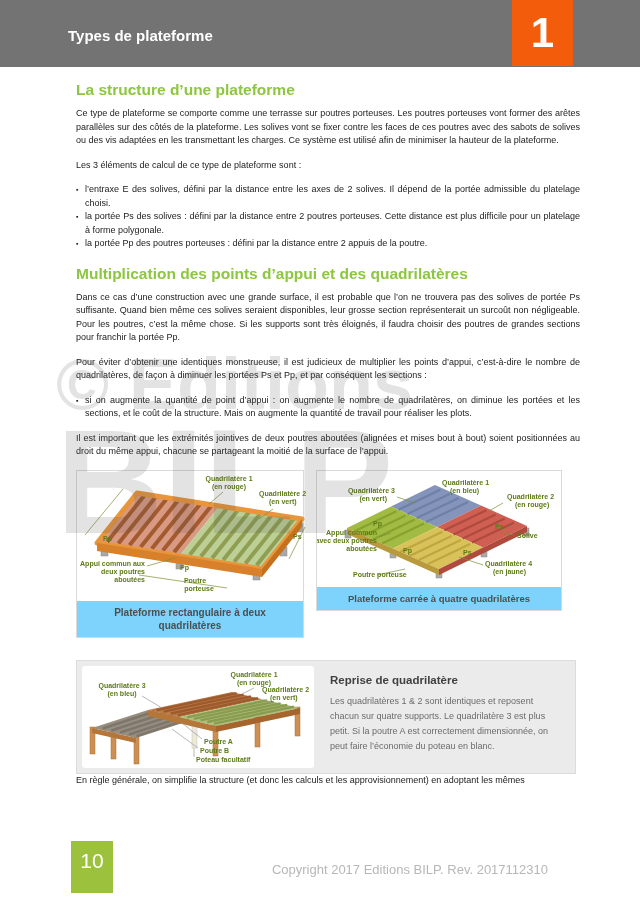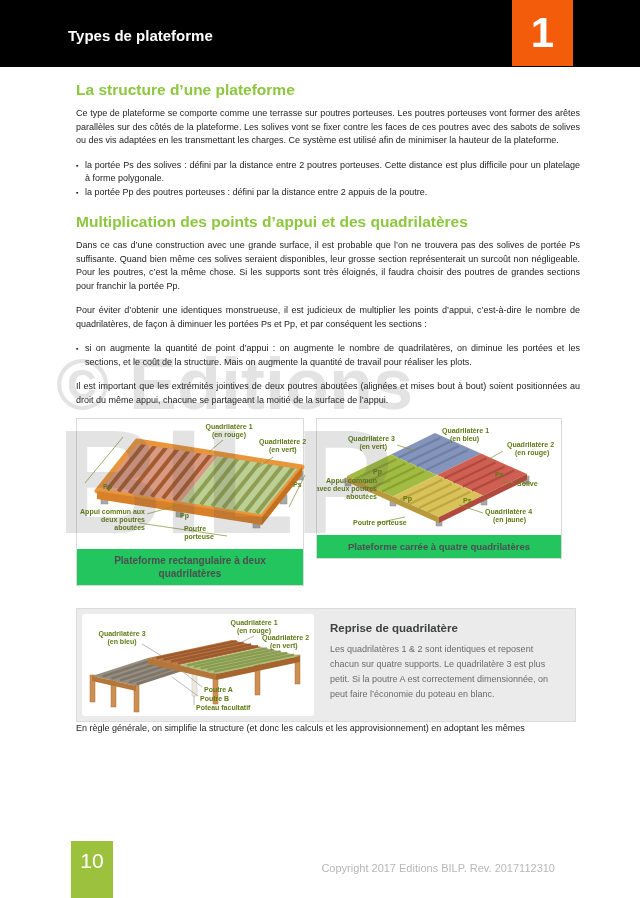--- a/index.html
+++ b/index.html
@@ -1,59 +1,59 @@
 <!DOCTYPE html>
 <html><head>
 <meta charset="utf-8">
 <style>
   html,body{margin:0;padding:0;}
   body{font-family:"Liberation Sans",sans-serif;background:#ffffff;}
   .page{position:relative;width:640px;height:898px;background:#ffffff;overflow:hidden;}
 
   
-  .band{position:absolute;top:0;left:0;width:640px;height:67px;background:#000000;}
+  .band{position:absolute;top:0;left:0;width:640px;height:67px;background:#737373;}
   .band-title{position:absolute;left:68px;top:27px;font-size:15px;font-weight:bold;color:#ffffff;}
   .chapter-box{position:absolute;left:512px;top:0;width:61px;height:66px;background:#f25c0a;
                display:flex;align-items:center;justify-content:center;}
   .chapter-box span{font-size:42px;font-weight:bold;color:#ffffff;line-height:1;}
 
   
   .content{position:absolute;top:67px;left:8px;width:640px;padding:0 68px;box-sizing:border-box;}
   h2.sec{font-size:15.5px;font-weight:bold;color:#8dc63f;margin:14px 0 8px;}
   p.body{font-size:9px;line-height:13.5px;color:#222222;text-align:justify;margin:0 0 11px;}
   ul.b{list-style:none;margin:0 0 11px;padding:0;}
   ul.b li{position:relative;font-size:9px;line-height:13.5px;color:#222222;text-align:justify;padding-left:9px;}
   ul.b li::before{content:"▪";position:absolute;left:0;top:0;font-size:7px;color:#222222;}
 
   
   .figrow{display:flex;gap:12px;margin-top:3px;align-items:flex-start;}
   .panel{border:1px solid #d9d9d9;background:#ffffff;box-sizing:border-box;}
   .panel1{width:228px;}
   .panel2{width:246px;}
-  .figcap{background:#22c55e;text-align:center;font-weight:bold;color:#4d4e50;
+  .figcap{background:#7dd3fc;text-align:center;font-weight:bold;color:#4d4e50;
           font-size:10px;line-height:13px;padding:5px 14px;}
   .panel2 .figcap{font-size:9.5px;padding:5px 4px;}
   svg{display:block;}
   .lbl{font-size:7px;font-weight:bold;fill:#5d7a15;}
   .dim{stroke:#7a8f35;stroke-width:0.7;fill:none;}
 
   
   .panel3{margin-top:22px;width:500px;height:114px;background:#ebebeb;border:1px solid #dcdcdc;
           box-sizing:border-box;display:flex;padding:5px;}
   .panel3 .draw{width:232px;height:102px;background:#ffffff;border-radius:3px;flex:none;}
   .panel3 .txt{padding:6px 4px 0 16px;}
   .panel3 .txt h3{font-size:11.5px;font-weight:bold;color:#3f4041;margin:2px 0 8px;}
   .panel3 .txt p{font-size:9px;line-height:15px;color:#6b6b6b;margin:0;width:228px;}
 
   .closing{margin-top:18px;}
 
   
-  .pagenum{position:absolute;left:71px;top:841px;width:42px;height:58px;background:#9cc13c;
+  .pagenum{position:absolute;left:71px;top:841px;width:42px;height:52px;background:#9cc13c;
            color:#ffffff;font-size:21px;text-align:center;box-sizing:border-box;padding-top:8px;}
-  .copyright{position:absolute;right:85px;top:862px;font-size:11px;color:#b7b7b7;}
+  .copyright{position:absolute;right:92px;top:862px;font-size:13px;color:#b7b7b7;}
 
   
   .wm{position:absolute;left:56px;top:348px;z-index:30;pointer-events:none;opacity:0.16;color:#555555;
       font-weight:bold;line-height:1;}
   .wm .l1{font-size:72px;}
   .wm .l2{font-size:148px;margin-top:-12px;}
 </style>
 </head>
 <body>
 
@@ -63,21 +63,23 @@
     <div class="band-title">Types de plateforme</div>
     <div class="chapter-box">
       <span>1</span>
     </div>
   </div>
 
   <div class="content">
 
     <h2 class="sec">La structure d’une plateforme</h2>
     <p class="body">Ce type de plateforme se comporte comme une terrasse sur poutres porteuses. Les poutres porteuses vont former des arêtes parallèles sur des côtés de la plateforme. Les solives vont se fixer contre les faces de ces poutres avec des sabots de solives ou des vis adaptées en les transmettant les charges. Ce système est utilisé afin de minimiser la hauteur de la plateforme.</p>
+    <p class="body">Les 3 éléments de calcul de ce type de plateforme sont :</p>
     <ul class="b">
+      <li>l’entraxe E des solives, défini par la distance entre les axes de 2 solives. Il dépend de la portée admissible du platelage choisi.</li>
       <li>la portée Ps des solives : défini par la distance entre 2 poutres porteuses. Cette distance est plus difficile pour un platelage à forme polygonale.</li>
       <li>la portée Pp des poutres porteuses : défini par la distance entre 2 appuis de la poutre.</li>
     </ul>
 
     <h2 class="sec">Multiplication des points d’appui et des quadrilatères</h2>
     <p class="body">Dans ce cas d’une construction avec une grande surface, il est probable que l’on ne trouvera pas des solives de portée Ps suffisante. Quand bien même ces solives seraient disponibles, leur grosse section représenterait un surcoût non négligeable. Pour les poutres, c’est la même chose. Si les supports sont très éloignés, il faudra choisir des poutres de grandes sections pour franchir la portée Pp.</p>
     <p class="body">Pour éviter d’obtenir une identiques monstrueuse, il est judicieux de multiplier les points d’appui, c’est-à-dire le nombre de quadrilatères, de façon à diminuer les portées Ps et Pp, et par conséquent les sections :</p>
     <ul class="b">
       <li>si on augmente la quantité de point d’appui : on augmente le nombre de quadrilatères, on diminue les portées et les sections, et le coût de la structure. Mais on augmente la quantité de travail pour réaliser les plots.</li>
     </ul>

